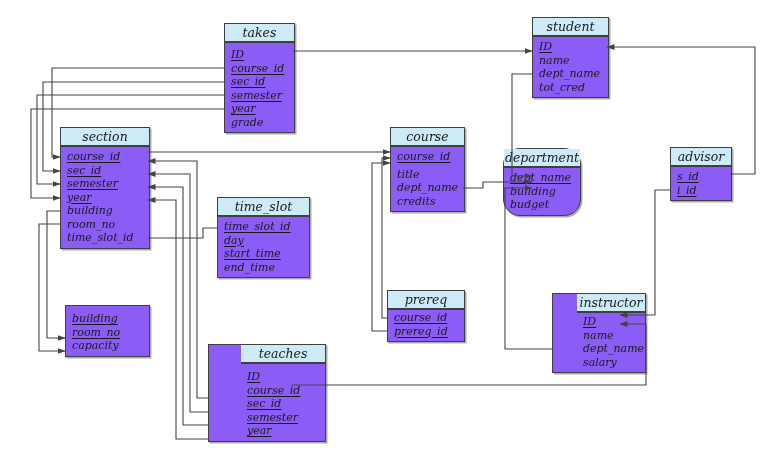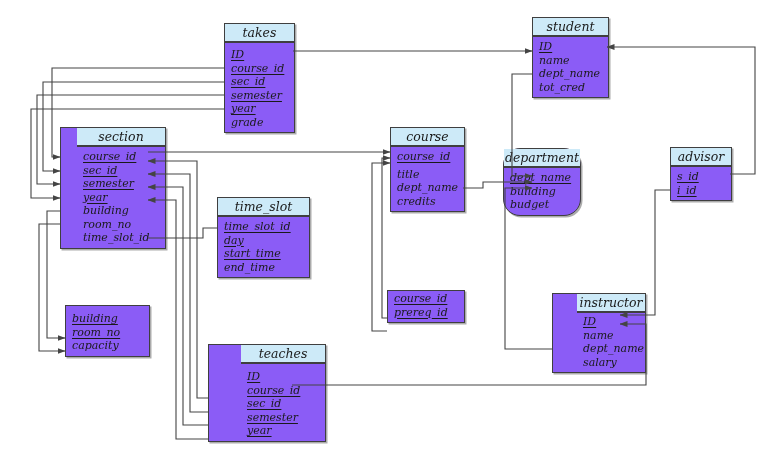--- a/index.html
+++ b/index.html
@@ -33,21 +33,21 @@
     </div>
     <div class="tbl" style="left: 532px; top: 17px; width: 75px;">
       <div class="hdr">student</div>
       <div class="bd" style="padding-top: 3px;">
         <div class="row key">ID</div>
         <div class="row">name</div>
         <div class="row">dept_name</div>
         <div class="row">tot_cred</div>
       </div>
     </div>
-    <div class="tbl" style="left: 60px; top: 127px; width: 88px; padding-left: 16px;">
+    <div class="tbl" style="left: 60px; top: 127px; width: 88px;">
       <div class="hdr">section</div>
       <div class="bd" style="padding-top: 3px;">
         <div class="row key">course_id</div>
         <div class="row key">sec_id</div>
         <div class="row key">semester</div>
         <div class="row key">year</div>
         <div class="row">building</div>
         <div class="row">room_no</div>
         <div class="row">time_slot_id</div>
       </div>
@@ -79,20 +79,21 @@
     <div class="tbl" style="left: 217px; top: 197px; width: 91px;">
       <div class="hdr">time_slot</div>
       <div class="bd" style="padding-top: 3px;">
         <div class="row key">time_slot_id</div>
         <div class="row key">day</div>
         <div class="row key">start_time</div>
         <div class="row">end_time</div>
       </div>
     </div>
     <div class="tbl" style="left: 387px; top: 290px; width: 76px;">
+      <div class="hdr">prereq</div>
       <div class="bd" style="padding-top: 1px;">
         <div class="row key">course_id</div>
         <div class="row key">prereq_id</div>
       </div>
     </div>
     <div class="tbl" style="left: 552px; top: 293px; width: 68px; padding-left: 24px;">
       <div class="hdr">instructor</div>
       <div class="bd" style="padding-top: 2px;">
         <div class="row key">ID</div>
         <div class="row">name</div>

